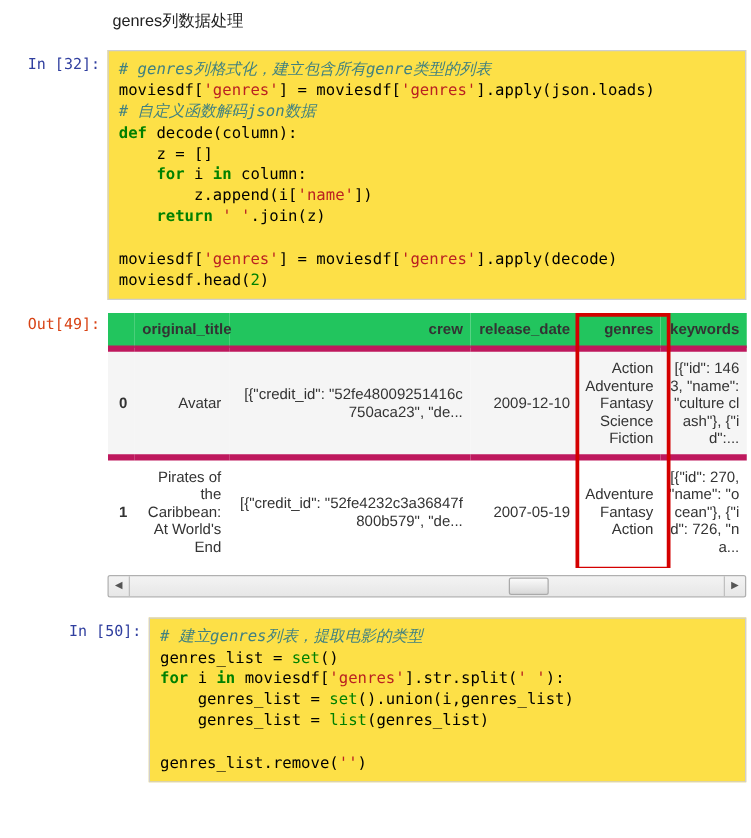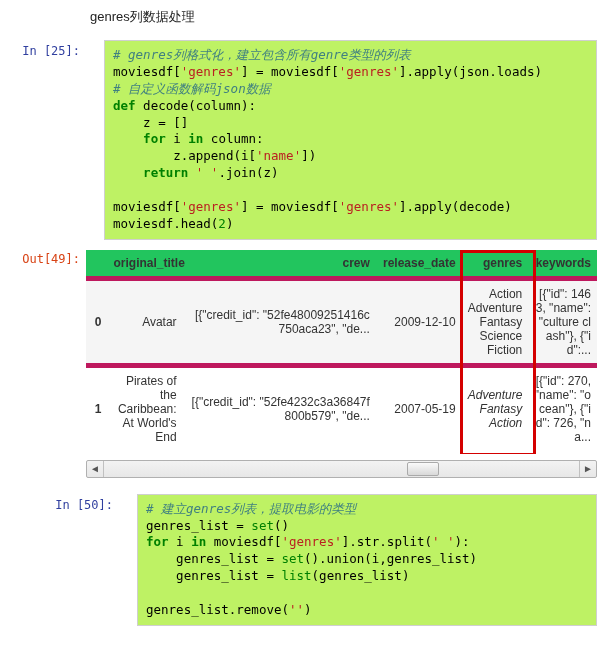--- a/index.html
+++ b/index.html
@@ -33,29 +33,28 @@
     font-size: 12px;
     box-sizing: border-box;
     color: #303F9F;
   }
   .prompt.out {
     color: #D84315;
   }
   .code-area {
     flex: 1;
     border: 1px solid #cfcfcf;
-    background: #bef264;
+    background: #fde047;
     padding: 6px 8px;
     font-family: Menlo, Consolas, "DejaVu Sans Mono", monospace;
     font-size: 12.5px;
     line-height: 1.35;
     white-space: pre;
     overflow: hidden;
     margin-right: 4px;
-    margin-left: 18px;
   }
   .output-area {
     flex: 1;
     margin-top: 2px;
     margin-right: 4px;
   }
 
   
   .c  { color: #408080; font-style: italic; }
   .s  { color: #BA2121; }
@@ -146,21 +145,21 @@
   }
 </style>
 </head>
 <body>
 
 <div class="notebook">
 
   <div class="heading">genres列数据处理</div>
 
   <div class="cell">
-    <div class="prompt">In [25]:</div>
+    <div class="prompt">In [32]:</div>
     <div class="code-area"><span class="c"># genres列格式化，建立包含所有genre类型的列表</span>
 <span class="n">moviesdf[</span><span class="s">'genres'</span><span class="n">] = moviesdf[</span><span class="s">'genres'</span><span class="n">].apply(json.loads)</span>
 <span class="c"># 自定义函数解码json数据</span>
 <span class="k">def</span><span class="n"> decode(column):</span>
 <span class="n">    z = []</span>
     <span class="k">for</span><span class="n"> i </span><span class="k">in</span><span class="n"> column:</span>
 <span class="n">        z.append(i[</span><span class="s">'name'</span><span class="n">])</span>
     <span class="k">return</span><span class="n"> </span><span class="s">' '</span><span class="n">.join(z)</span>
 <span></span>
 <span class="n">moviesdf[</span><span class="s">'genres'</span><span class="n">] = moviesdf[</span><span class="s">'genres'</span><span class="n">].apply(decode)</span>
@@ -197,21 +196,21 @@
               <td style="word-break:break-all;white-space:normal;">[{"credit_id": "52fe48009251416c750aca23", "de...</td>
               <td>2009-12-10</td>
               <td style="white-space:normal;">Action Adventure Fantasy Science Fiction</td>
               <td style="word-break:break-all;white-space:normal;">[{"id": 1463, "name": "culture clash"}, {"id":...</td>
             </tr>
             <tr>
               <th>1</th>
               <td style="white-space:normal;">Pirates of the Caribbean: At World's End</td>
               <td style="word-break:break-all;white-space:normal;">[{"credit_id": "52fe4232c3a36847f800b579", "de...</td>
               <td>2007-05-19</td>
-              <td style="white-space:normal;font-style:italic;">Adventure Fantasy Action</td>
+              <td style="white-space:normal;">Adventure Fantasy Action</td>
               <td style="word-break:break-all;white-space:normal;">[{"id": 270, "name": "ocean"}, {"id": 726, "na...</td>
             </tr>
           </tbody>
         </table>
         <div class="highlight-box"></div>
       </div>
       <div class="hscroll">
         <div class="arrow left">◄</div>
         <div class="thumb"></div>
         <div class="arrow right">►</div>

